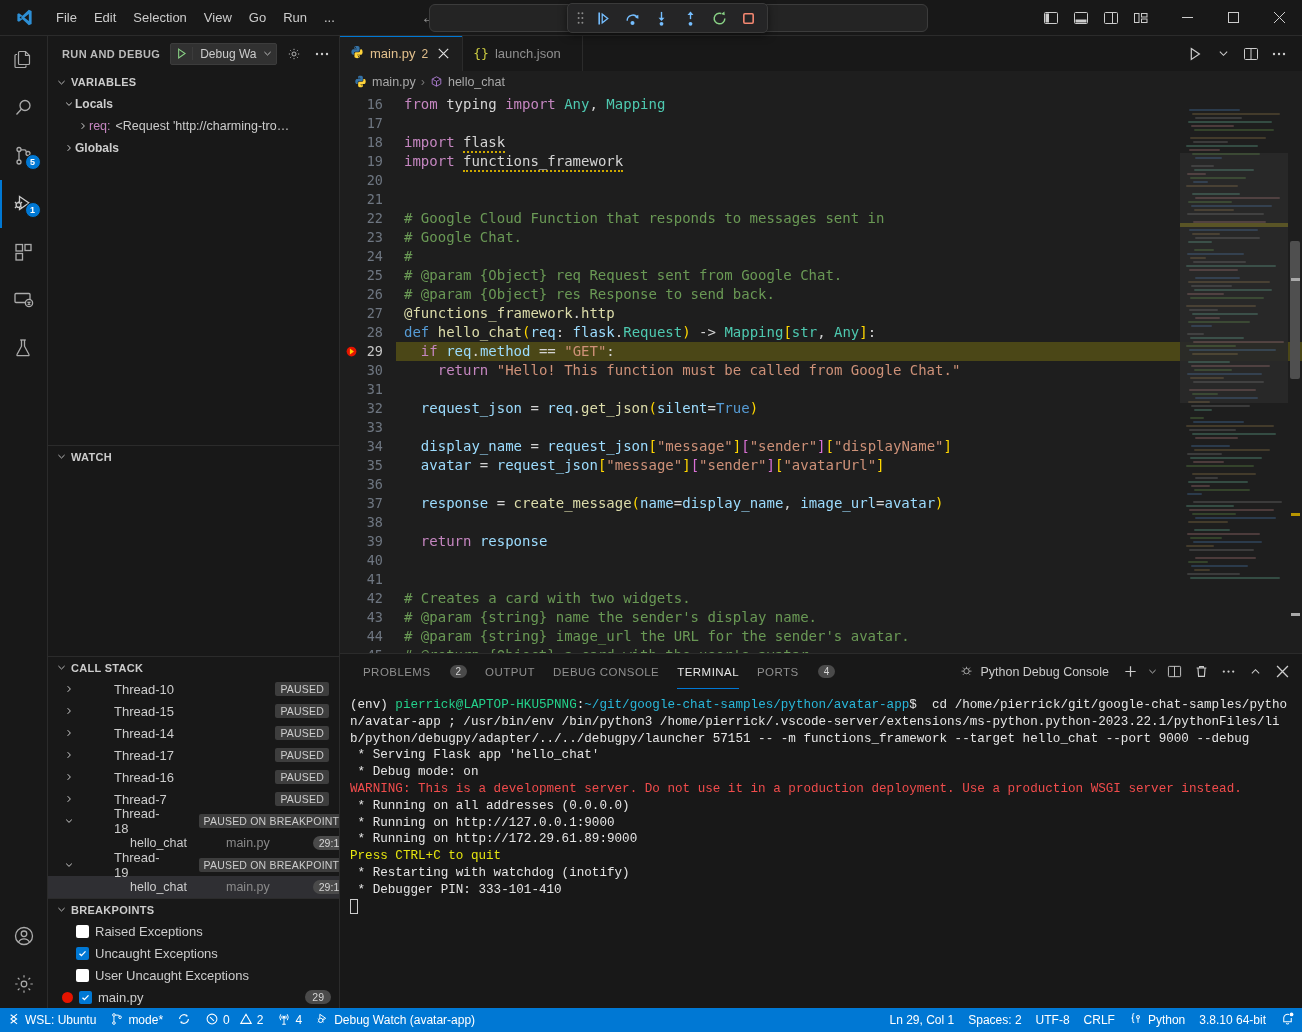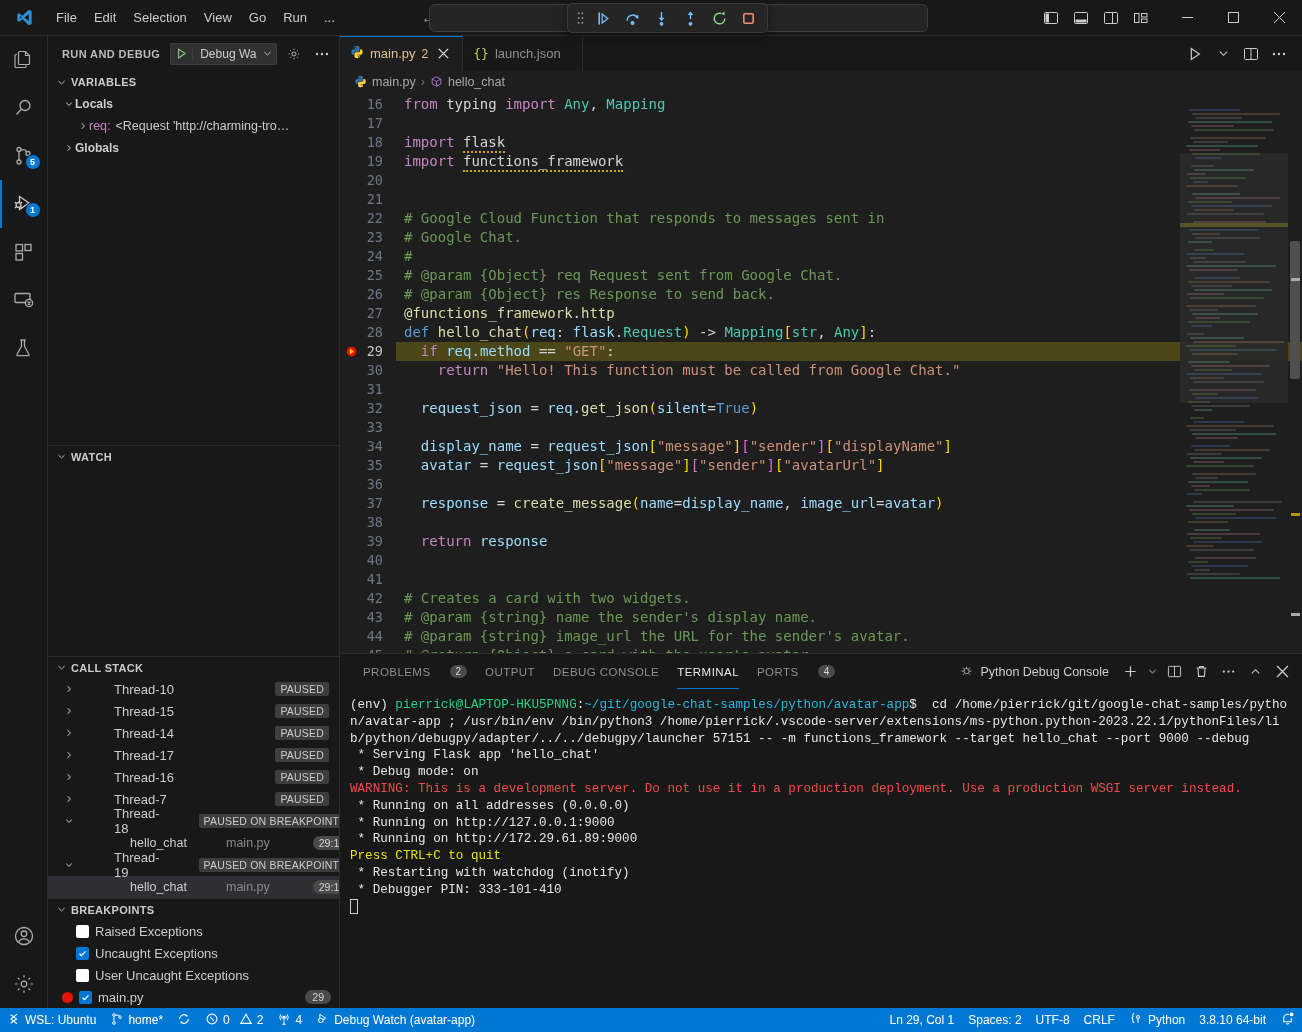--- a/index.html
+++ b/index.html
@@ -983,21 +983,21 @@
     </div>
     <div class="sbi">
       <span>
         <svg width="14" height="14" viewBox="0 0 16 16" fill="none" stroke="#ffffff" stroke-width="1.1">
             <circle cx="4.5" cy="3.4" r="1.5"></circle>
             <circle cx="4.5" cy="12.6" r="1.5"></circle>
             <circle cx="11.5" cy="6" r="1.5"></circle>
             <path d="M4.5 4.9v6.2M6 3.6h3.3a1.5 1.5 0 0 1 1.5 1.5v.3"></path>
           </svg>
       </span>
-      <span>home*</span>
+      <span>mode*</span>
     </div>
     <div class="sbi">
       <span>
         <svg width="14" height="14" viewBox="0 0 16 16" fill="none" stroke="#ffffff" stroke-width="1.2">
             <path d="M13 8a5 5 0 0 1-8.6 3.4"></path>
             <path d="M3 8a5 5 0 0 1 8.6-3.4"></path>
             <path fill="#fff" stroke="none" d="M11.2 2.6l1.1 2.6-2.7-.4zM4.8 13.4l-1.1-2.6 2.7.4z"></path>
           </svg>
       </span>
     </div>

